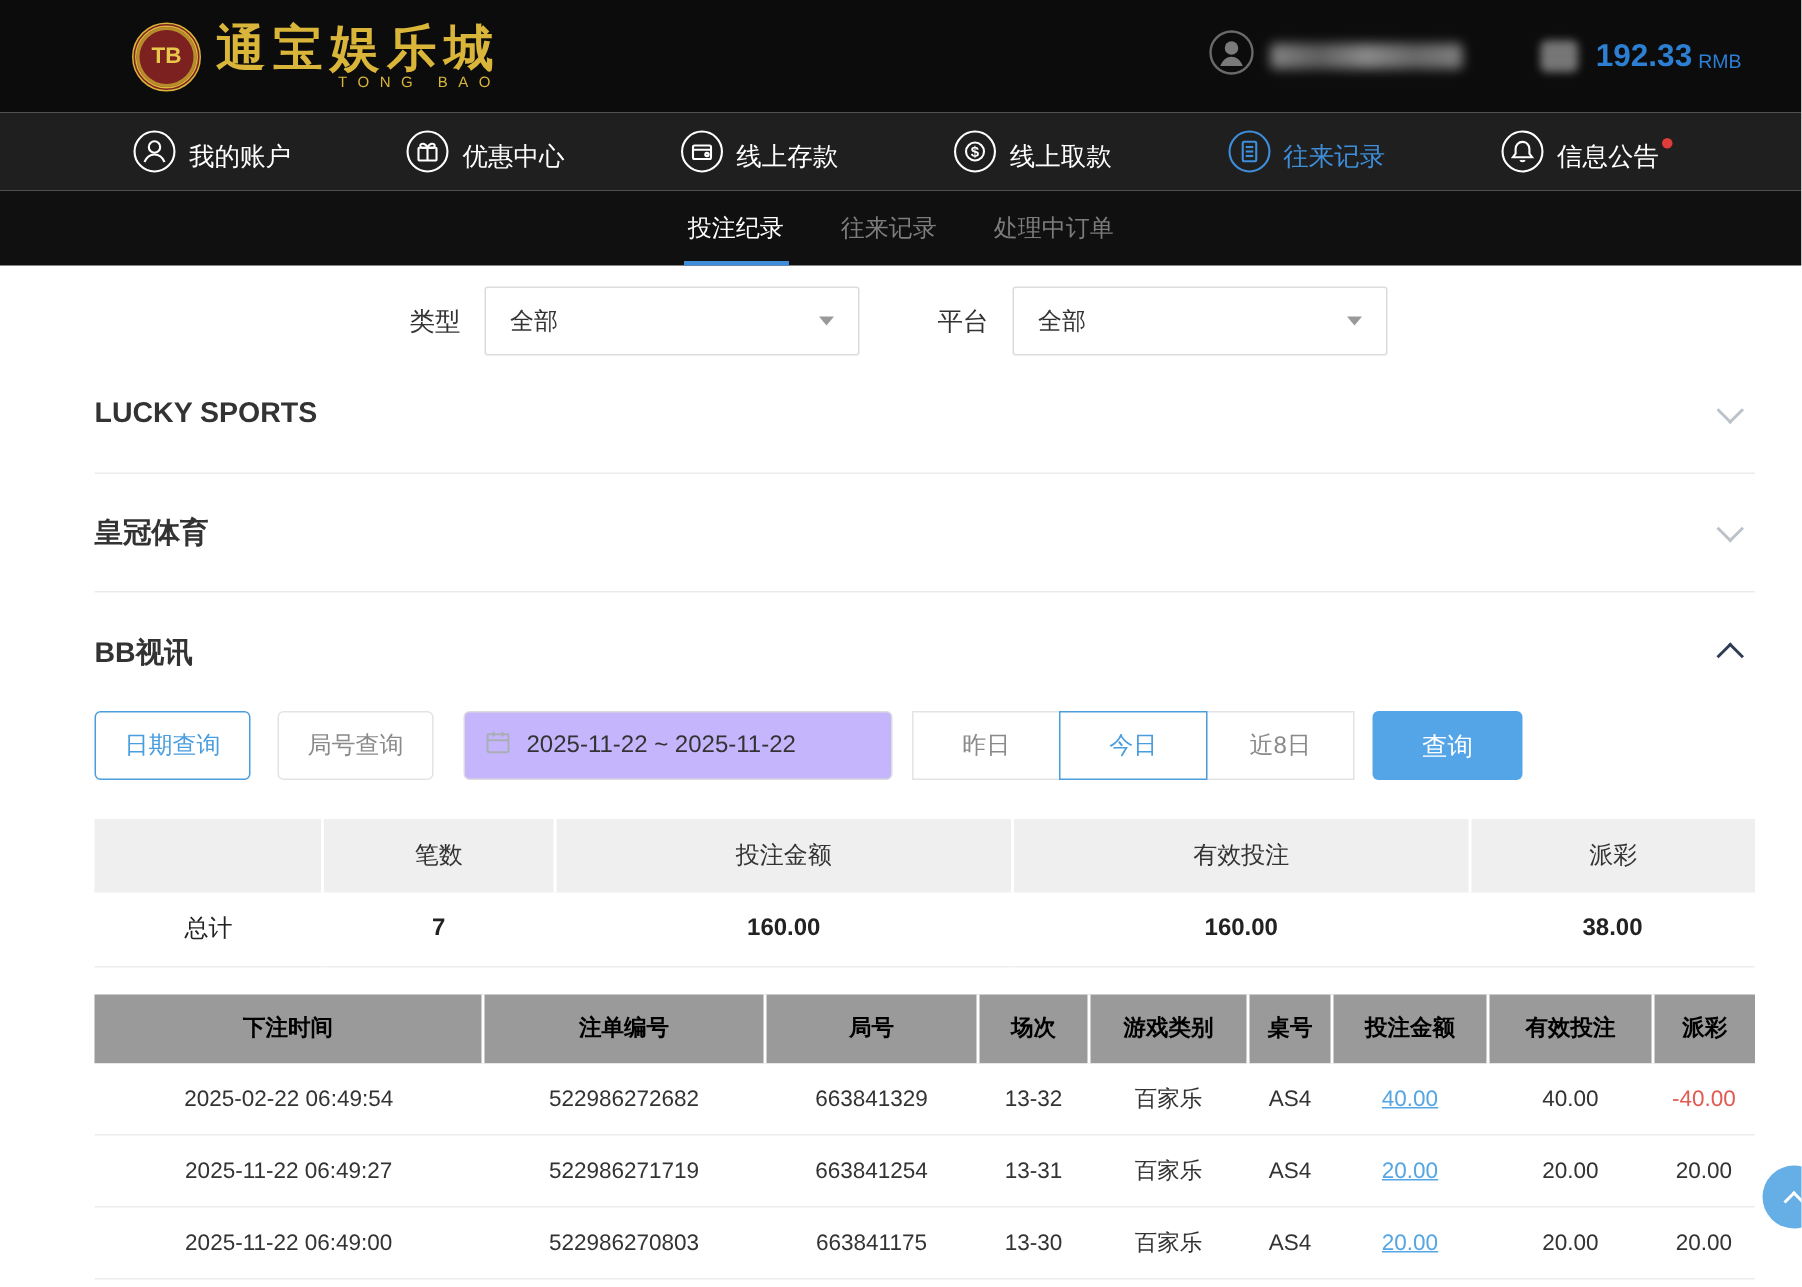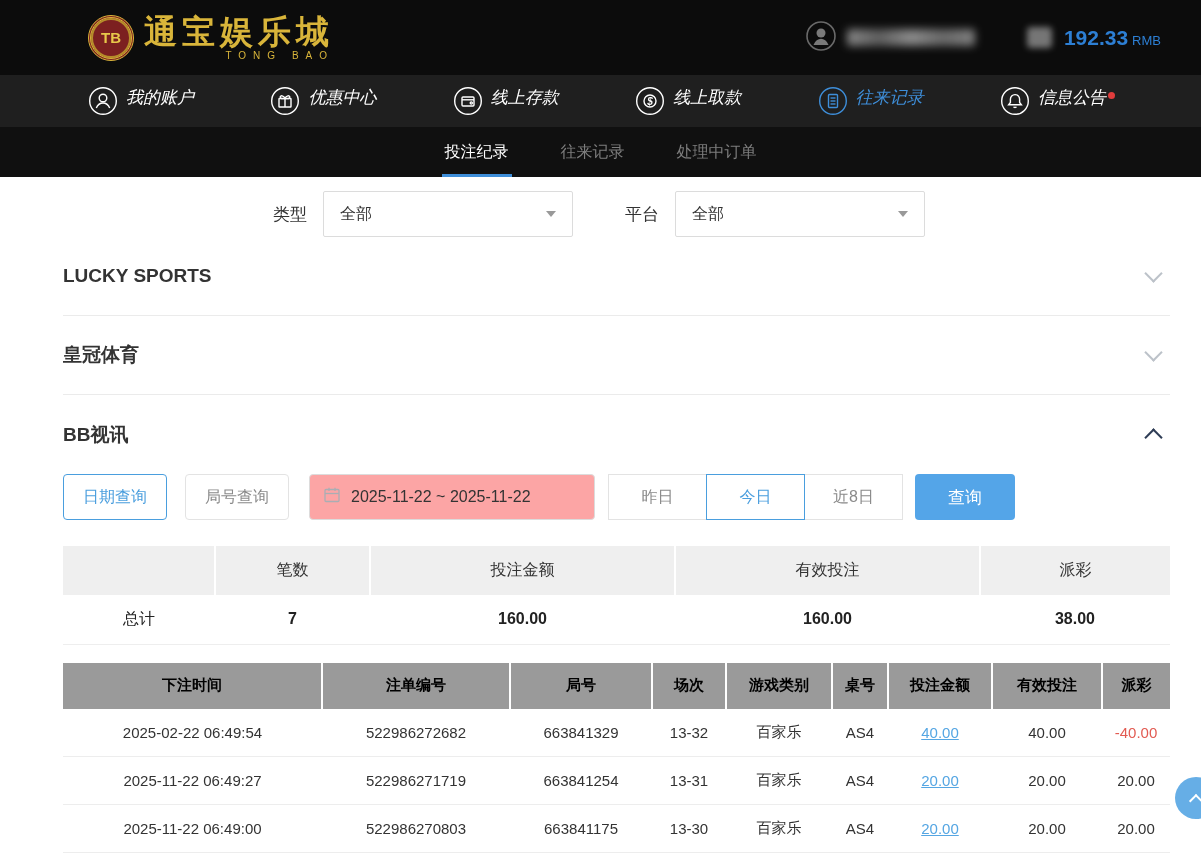--- a/index.html
+++ b/index.html
@@ -23,30 +23,30 @@
     background:linear-gradient(90deg,#9a9a9a,#6d6d6d,#a0a0a0,#787878,#949494);
     filter:blur(4px); opacity:.85; }
   .blur-wallet { width:25px; height:21px; border-radius:4px; margin-left:52px;
     background:#828282; filter:blur(3px); opacity:.9; }
   .balance { color:#2d7fd4; font-size:21px; font-weight:700; margin-left:12px; }
   .currency { color:#2d7fd4; font-size:13px; margin-left:4px; padding-top:5px; }
 
   
   .mainnav { height:52px; background:#1f1f1f; display:flex; align-items:center;
     justify-content:space-between; padding:0 95px 0 88px; }
-  .nav-item { display:flex; align-items:flex-start; gap:8px; color:#ffffff;
-    font-size:17px; cursor:pointer; position:relative;font-style:italic; }
+  .nav-item { display:flex; align-items:flex-end; gap:8px; color:#ffffff;
+    font-size:17px; cursor:pointer; position:relative; }
   .nav-item.active { color:#3e8ed9; }
   .nav-item svg { display:block; }
   .badge-dot { position:absolute; top:6px; right:-9px; width:7px; height:7px;
     border-radius:50%; background:#e03c3c; }
 
   
   .subtabs { height:50px; background:#101010; display:flex; justify-content:center;
-    gap:46px; }
+    gap:32px; }
   .tab { display:flex; align-items:center; color:#7d7d7d; font-size:16px;
     cursor:pointer; padding:0 3px; }
   .tab.active { color:#fff; box-shadow:inset 0 -3px 0 #3e8ed9; }
 
   
   .content { padding:0 31px 0 63px; }
 
   .filters { margin-top:14px; display:flex; align-items:center; padding-left:210px; }
   .filter-label { font-size:17px; color:#333; margin-right:16px; }
   .dropdown { width:250px; height:46px; border:1px solid #dcdcdc; border-radius:2px;
@@ -67,21 +67,21 @@
 
   
   .querybar { display:flex; align-items:center; }
   .btn { height:46px; background:#fff; border:1px solid #e3e3e3; color:#8a8a8a;
     font-size:16px; cursor:pointer; font-family:inherit; }
   .btn-pill { border-radius:4px; padding:0 19px; }
   .btn-blue-outline { border-color:#4a9ede; color:#4a9ede; }
   .btn-round-query { margin-left:18px; }
   .datebox { margin-left:20px; width:286px; height:46px; border:1px solid #dcdcdc;
     border-radius:4px; display:flex; align-items:center; padding:0 13px; gap:10px;
-    font-size:16px; color:#333; cursor:pointer; background:#fca5a5; }
+    font-size:16px; color:#333; cursor:pointer; background:#c4b5fd; }
   .btngroup { display:flex; margin-left:13px; }
   .btngroup .btn { width:99px; }
   .btngroup .btn + .btn { margin-left:-1px; }
   .btngroup .btn.active { border-color:#4a9ede; color:#4a9ede; position:relative; z-index:1; }
   .btn-search { margin-left:12px; width:100px; height:46px; background:#54a5e8;
     color:#fff; border:none; border-radius:4px; font-size:17px; cursor:pointer;
     font-family:inherit; }
 
   
   table { border-collapse:collapse; table-layout:fixed; }

